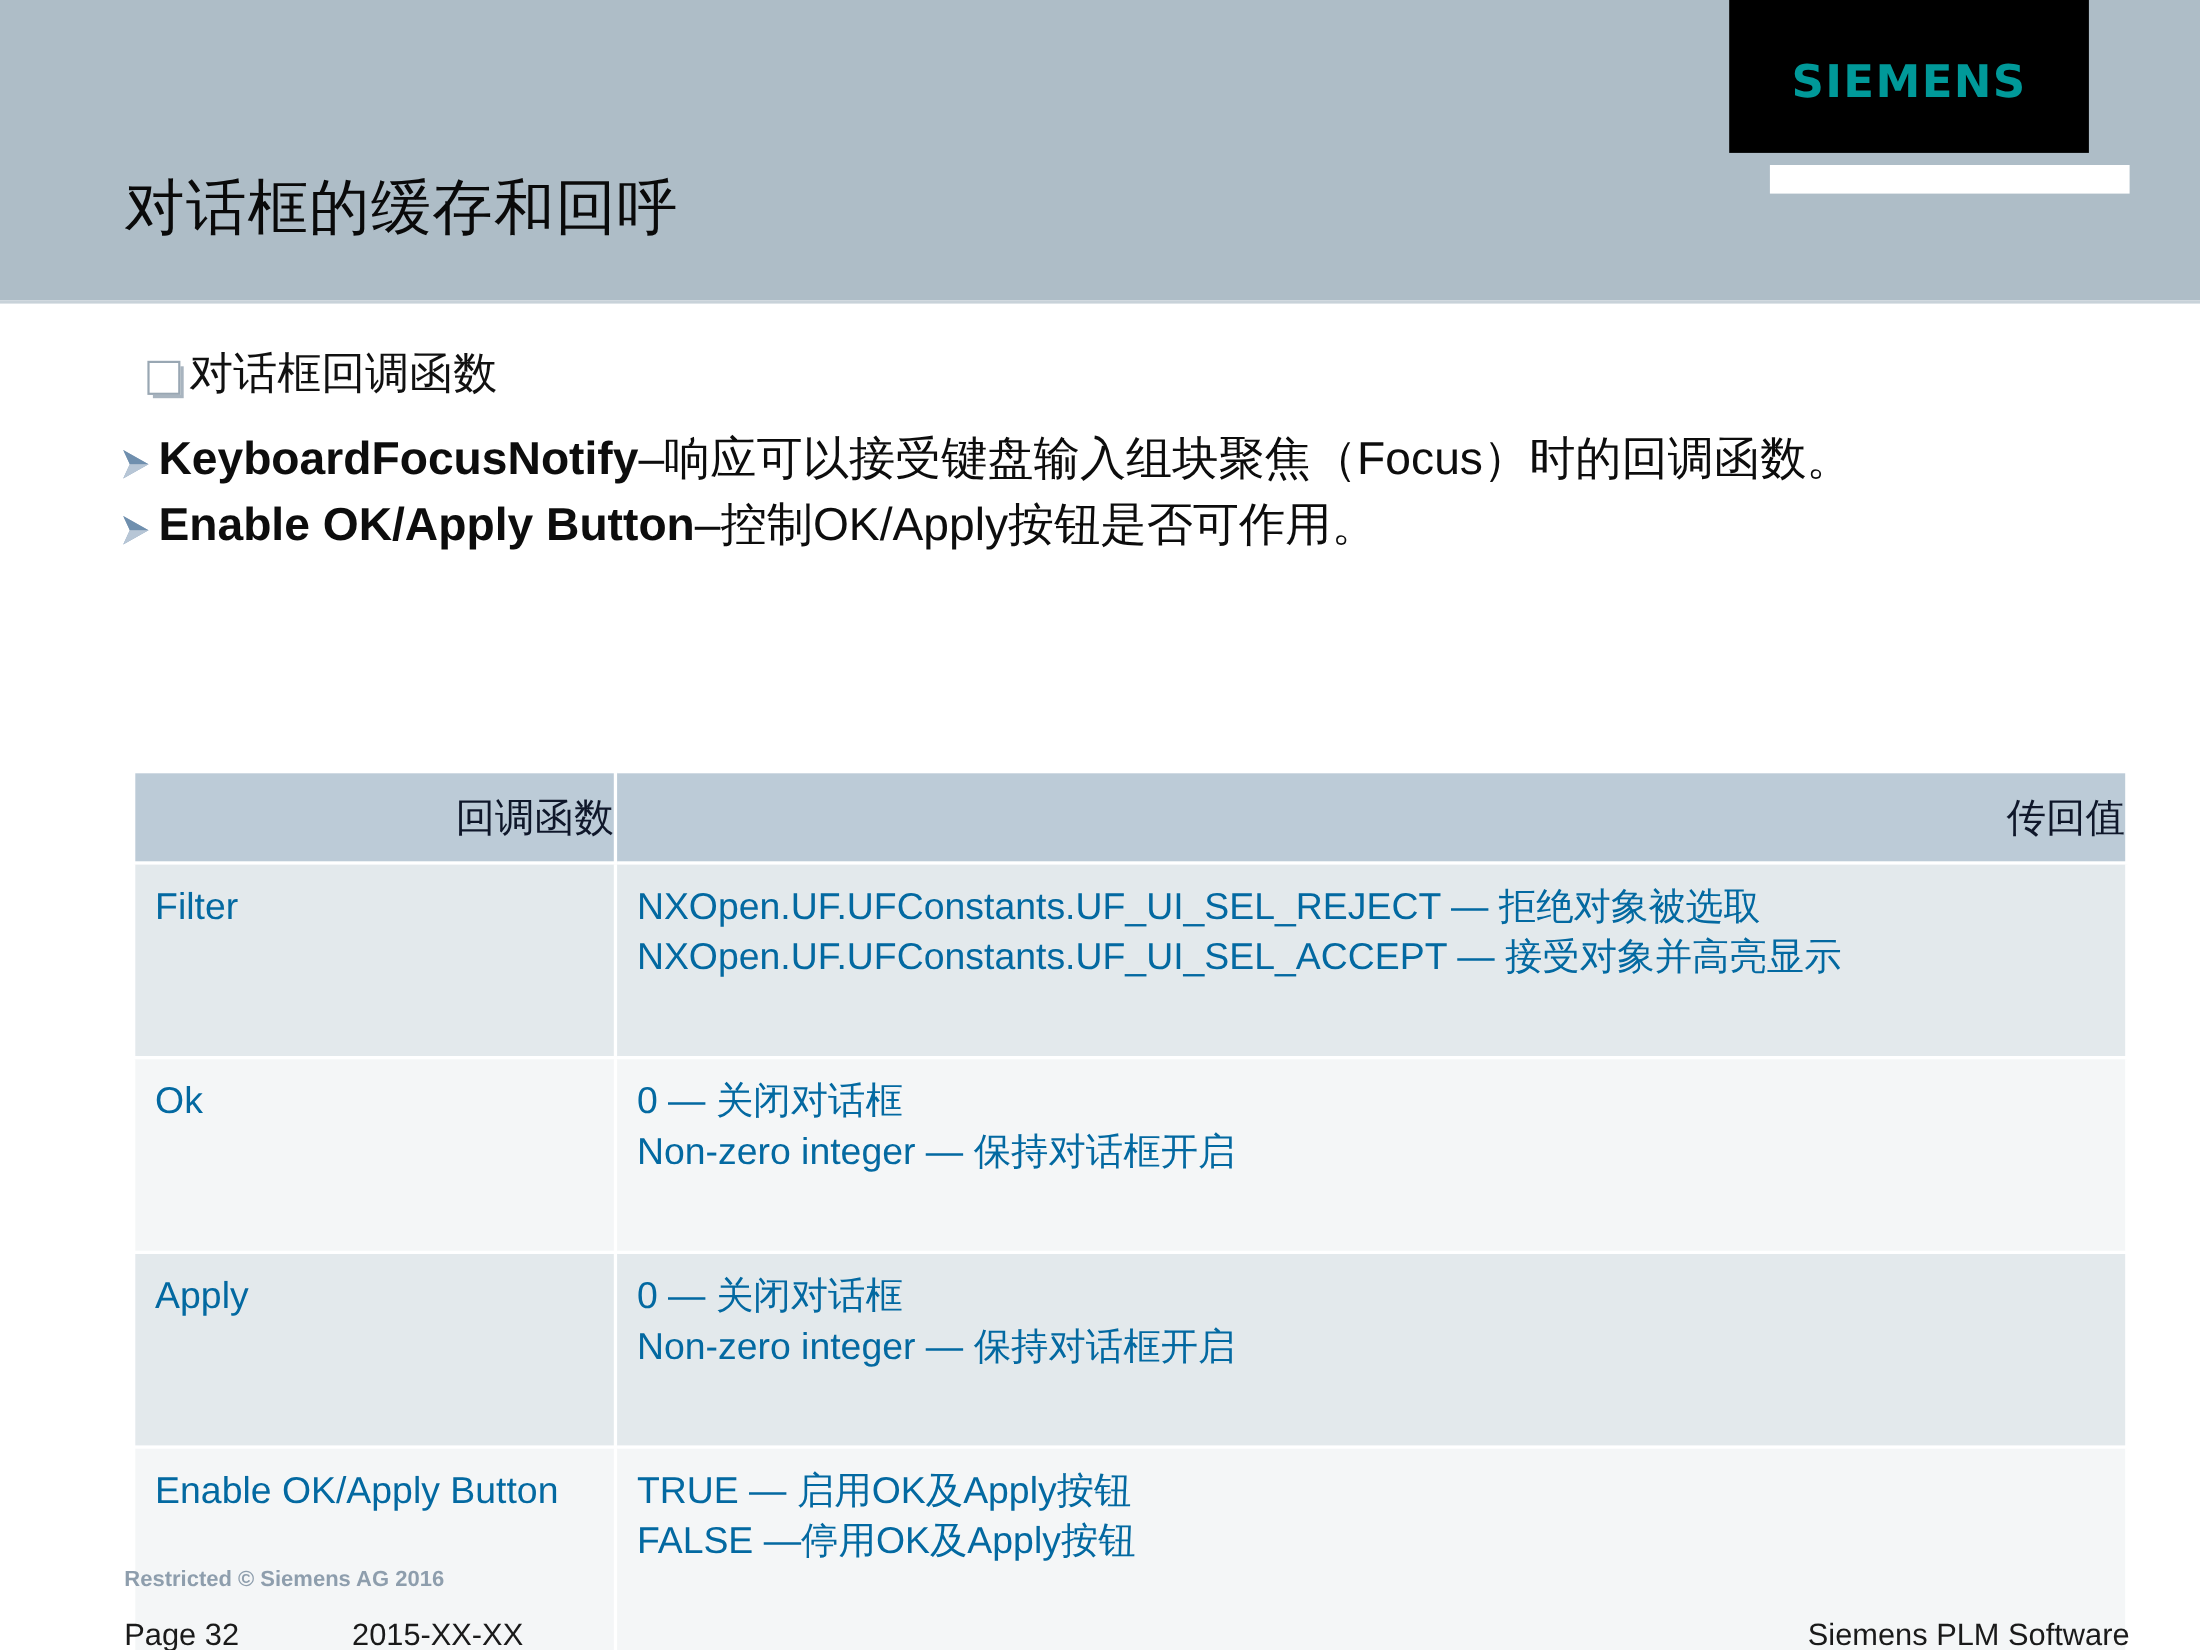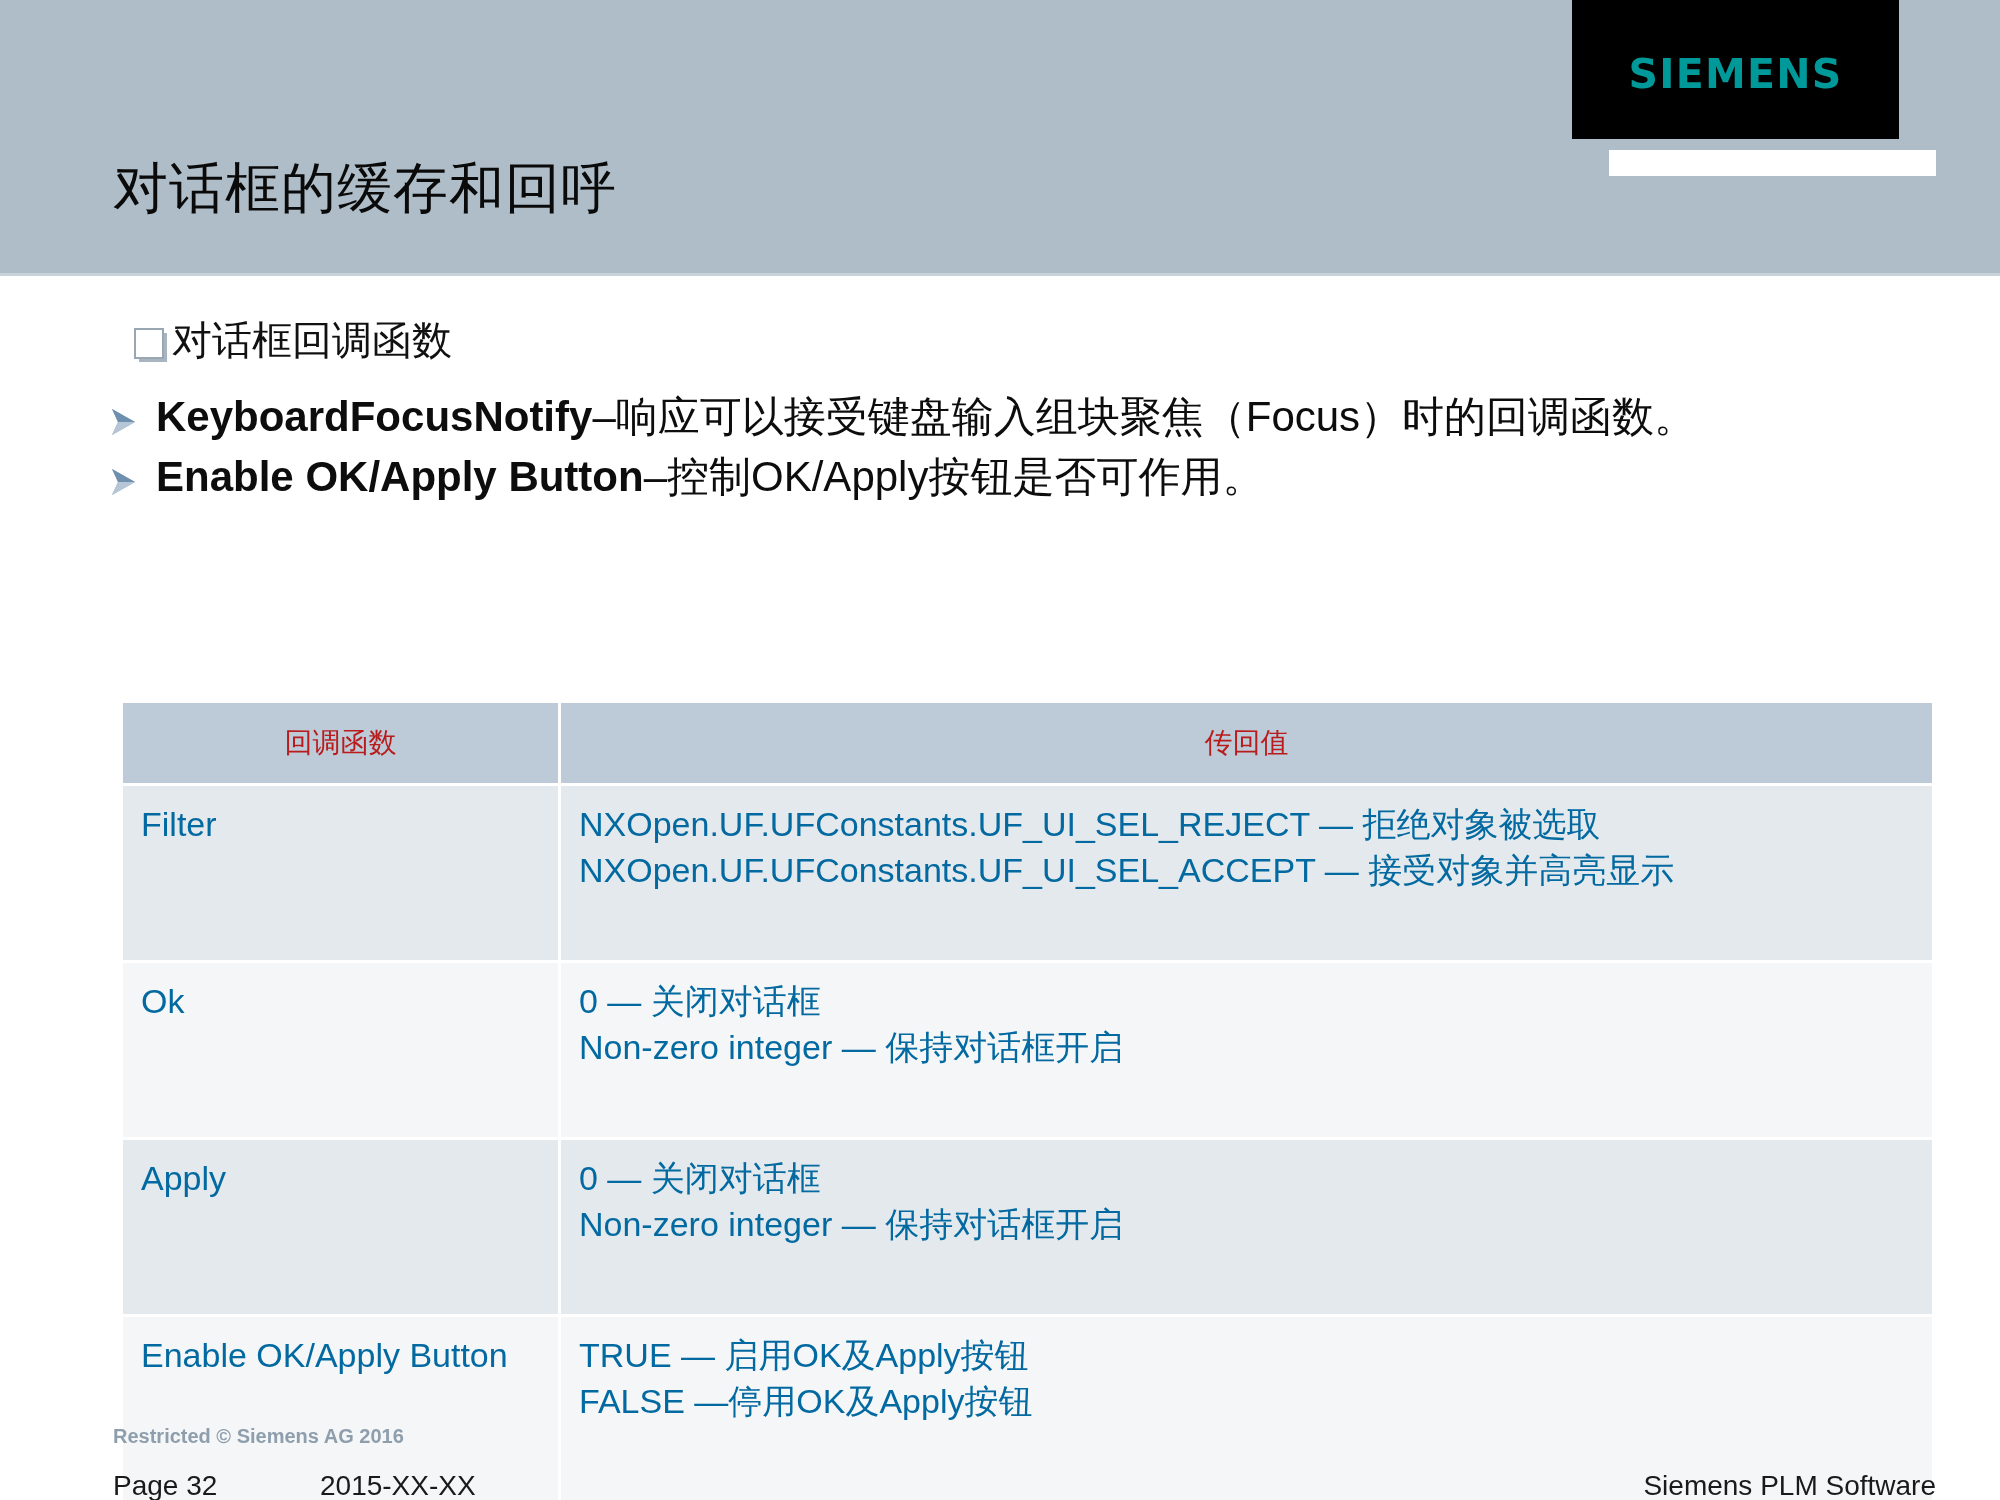--- a/index.html
+++ b/index.html
@@ -107,21 +107,20 @@
   .bullet-l2-group {
     position: absolute;
     left: 108px;
     top: 120px;
   }
   .bullet-l2 {
     display: flex;
     align-items: flex-start;
     white-space: nowrap;
     margin-bottom: 10px;
-    gap: 12px;
   }
   .arrow-bullet {
     flex: none;
     width: 30px;
     height: 42px;
     margin-right: 6px;
     margin-top: 8px;
   }
   .bullet-l2-text {
     font-size: 42px;
@@ -141,24 +140,24 @@
     border-collapse: collapse;
     table-layout: fixed;
   }
   .cb-table th, .cb-table td {
     border: 3px solid #ffffff;
     vertical-align: top;
     padding: 0;
   }
   .cb-table th {
     background: #bccbd7;
-    color: #b91c1c;
-    font-size: 28px;
+    color: #0f172a;
+    font-size: 36px;
     font-weight: normal;
-    text-align: center;
+    text-align: right;
     height: 80px;
     vertical-align: middle;
   }
   .col-fn { width: 435px; }
   .col-val { width: auto; }
 
   .cb-table td {
     font-size: 34px;
     color: #0369a1;
     padding: 16px 20px 18px 18px;

